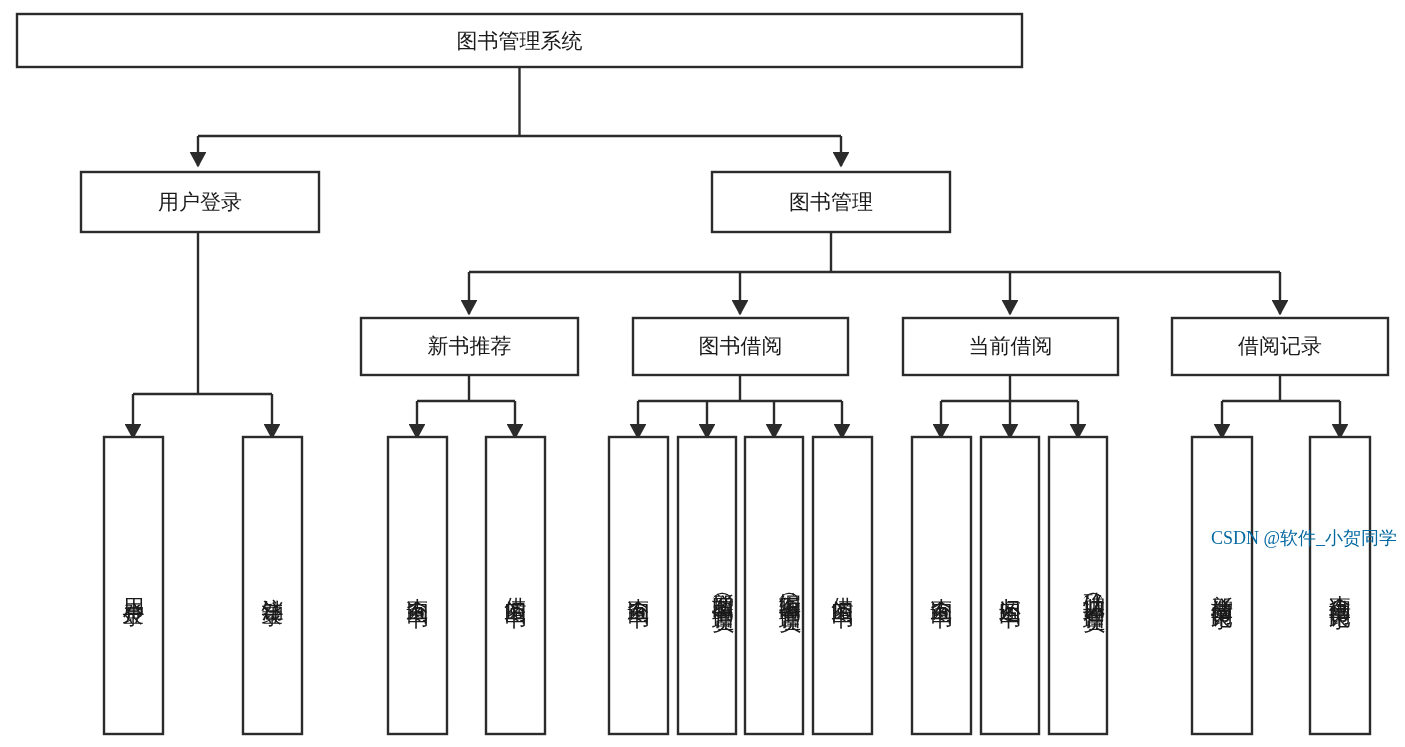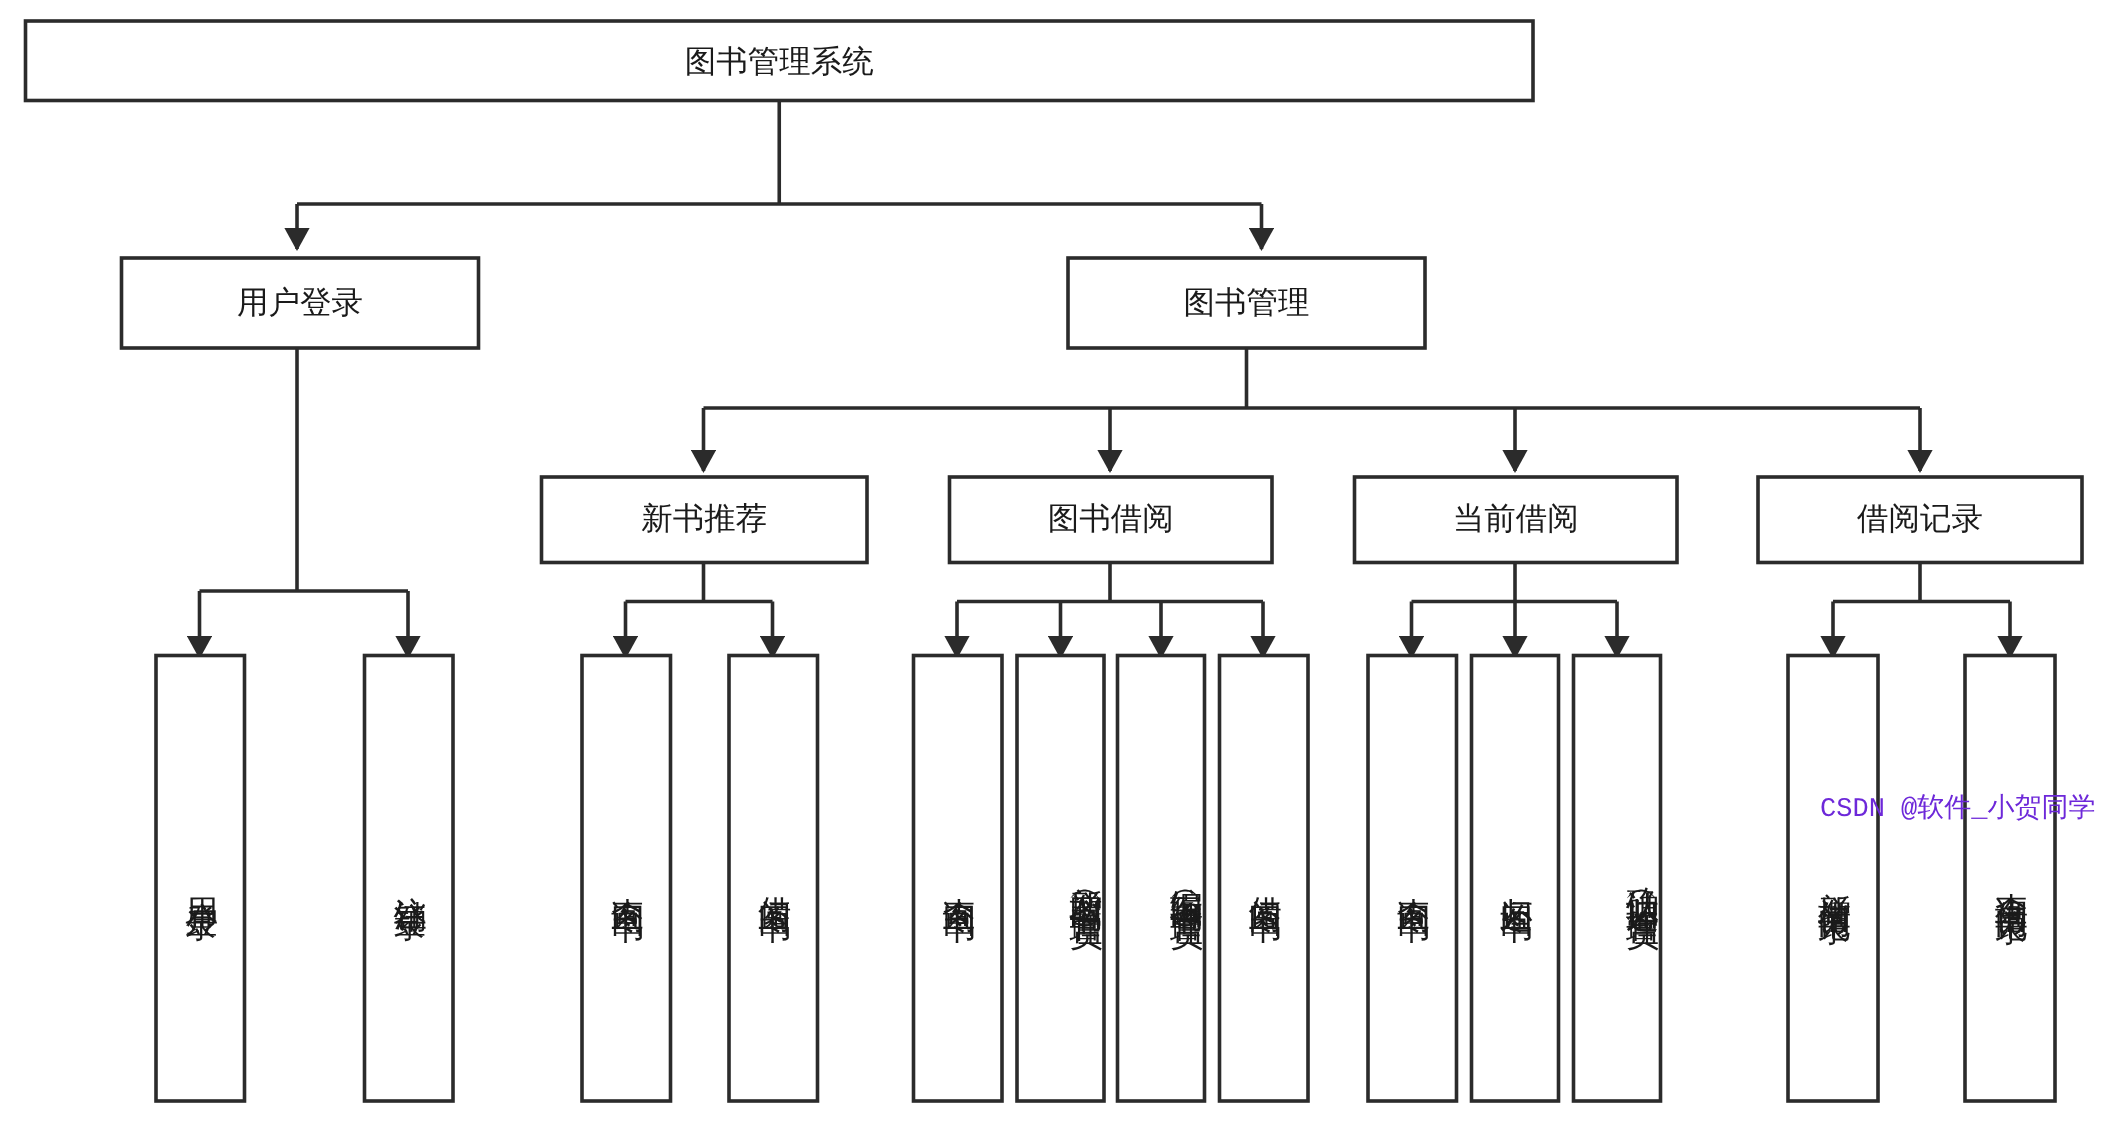--- a/index.html
+++ b/index.html
@@ -55,23 +55,23 @@
     color: #1a1a1a;
     letter-spacing: 3px;
     text-align: center;
     white-space: nowrap;
     pointer-events: none;
   }
   .watermark {
     position: absolute;
     right: 8px;
     bottom: 4px;
-    font-family: Liberation Mono, monospace;
+    font-family: Liberation Serif, serif;
     font-size: 18px;
-    color: #6d28d9;
+    color: #0369a1;
     white-space: nowrap;
   }
 </style>
 </head>
 <body>
 
 <div id="diagram-root">
 
   <svg class="diagram" viewBox="0 0 1405 747">
     <defs>

